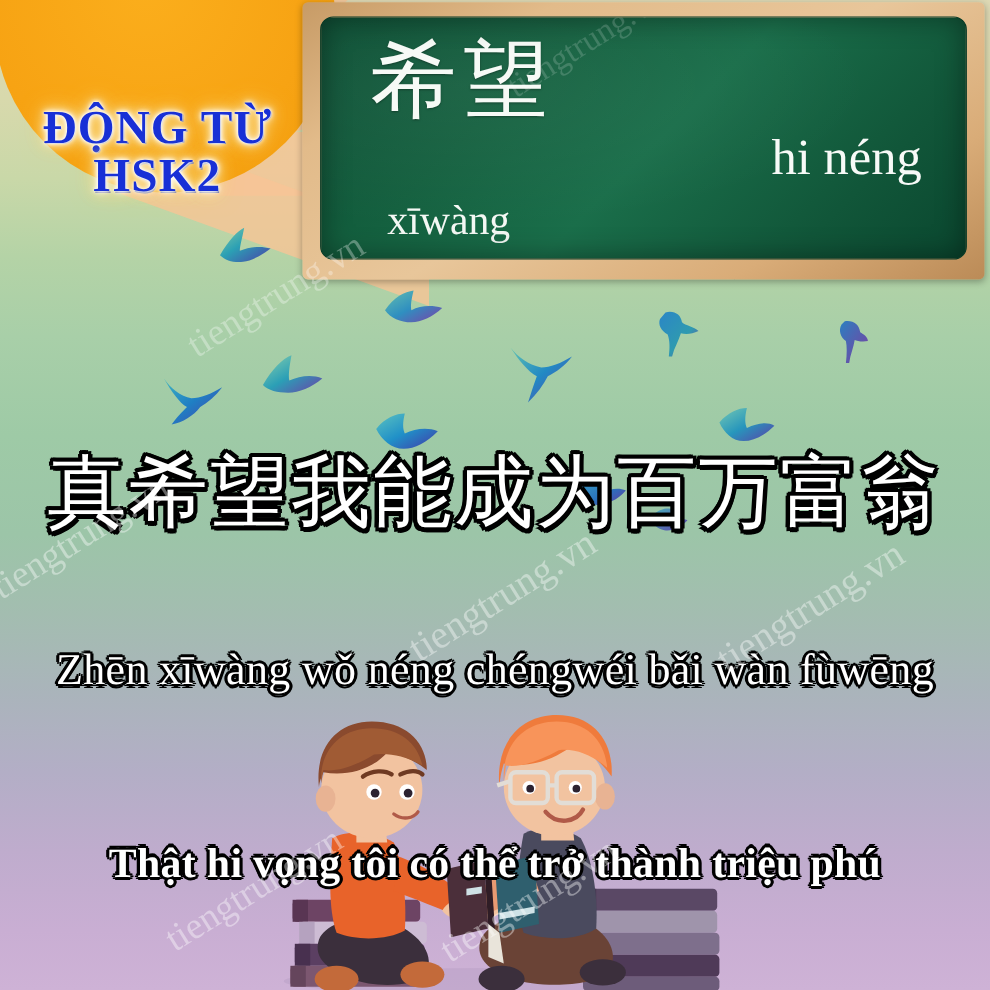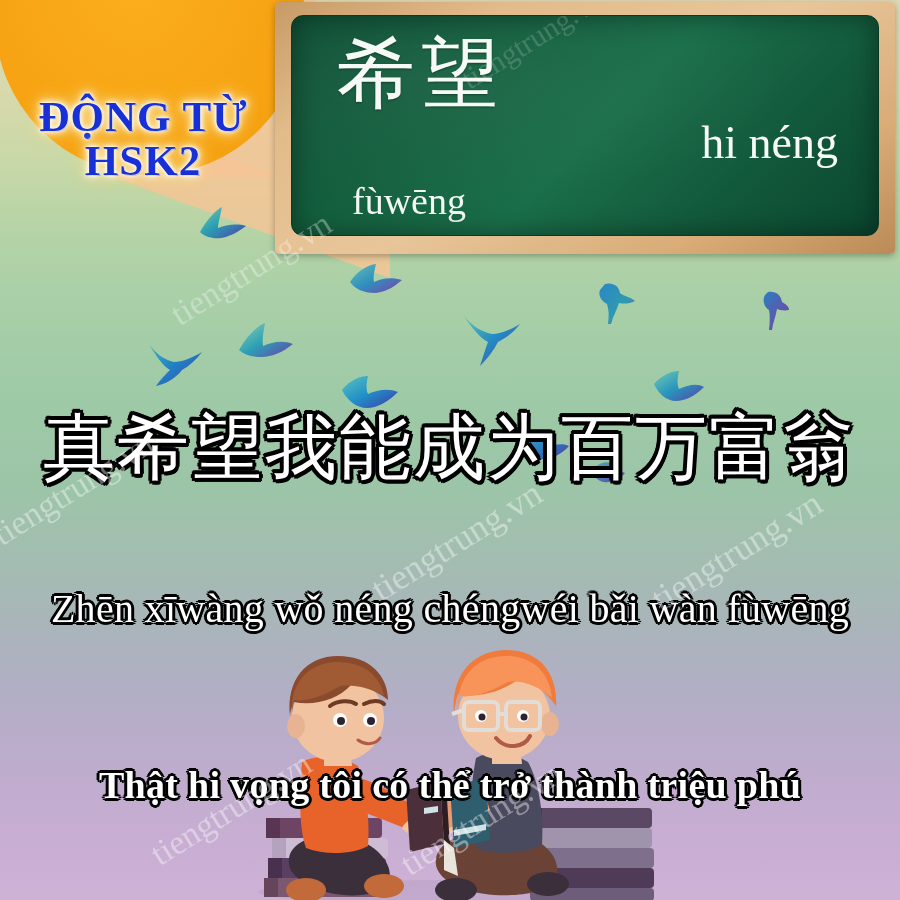--- a/index.html
+++ b/index.html
@@ -203,21 +203,21 @@
   <div id="sunWrap"></div>
 
   <div id="heading">
     <span class="ln l1">ĐỘNG TỪ</span>
     <span class="ln l2">HSK2</span>
   </div>
 
   <div id="board">
     <div id="boardInner">
       <div id="hanzi">希望</div>
-      <div id="pinyinBoard">fùwēng</div>
+      <div id="pinyinBoard">xīwàng</div>
       <div id="viBoard">hi néng</div>
       <div class="wm" style="left:160px;top:6px;font-size:30px;transform:rotate(-32deg);color:rgba(255,255,255,.17);">tiengtrung.vn</div>
     </div>
   </div>
 
   <svg class="bird" style="left:196px;top:204px;" width="56" height="50" viewBox="0 0 56 50">
     <defs>
         <linearGradient id="bg1" x1="0" y1="0" x2="1" y2="1">
       <stop offset="0%" stop-color="#7fc9a8"></stop>
           <stop offset="45%" stop-color="#2ba0b4"></stop>

